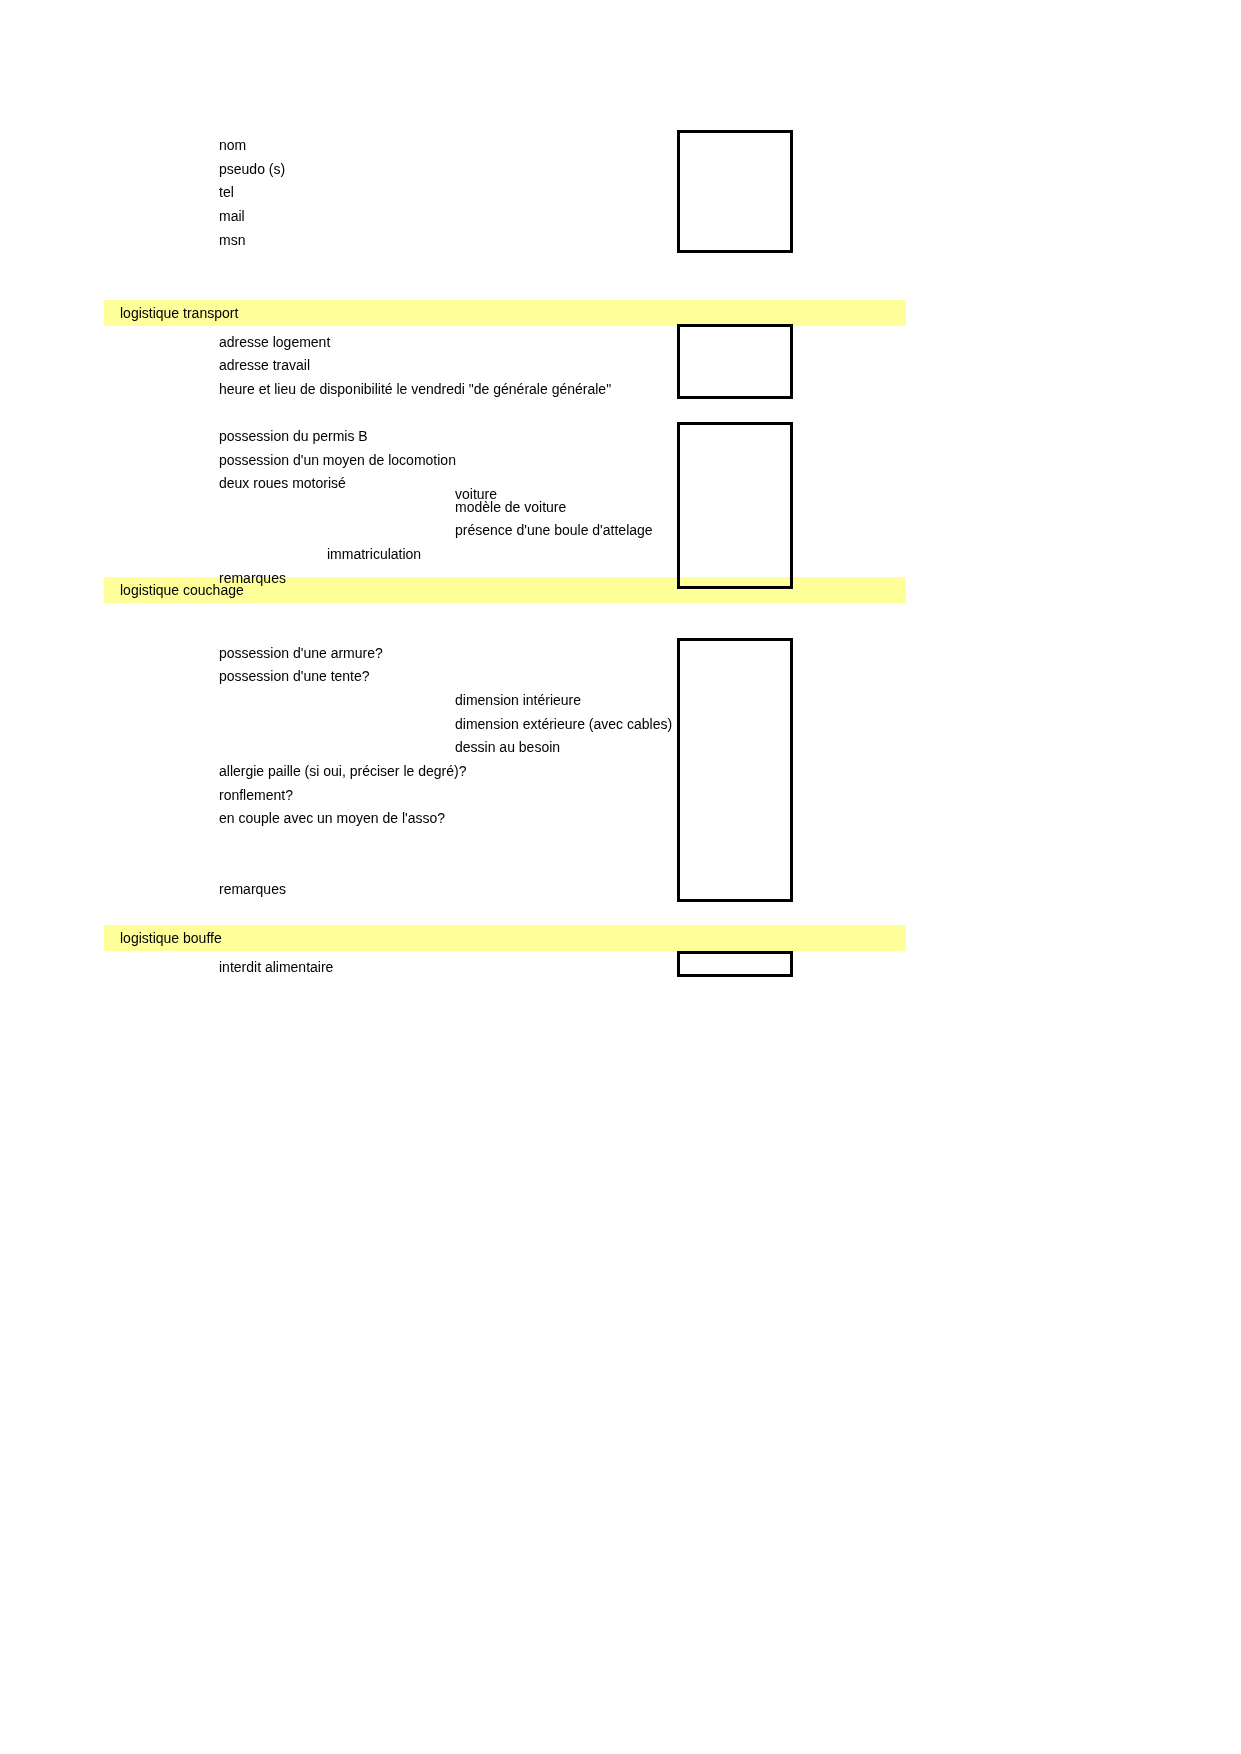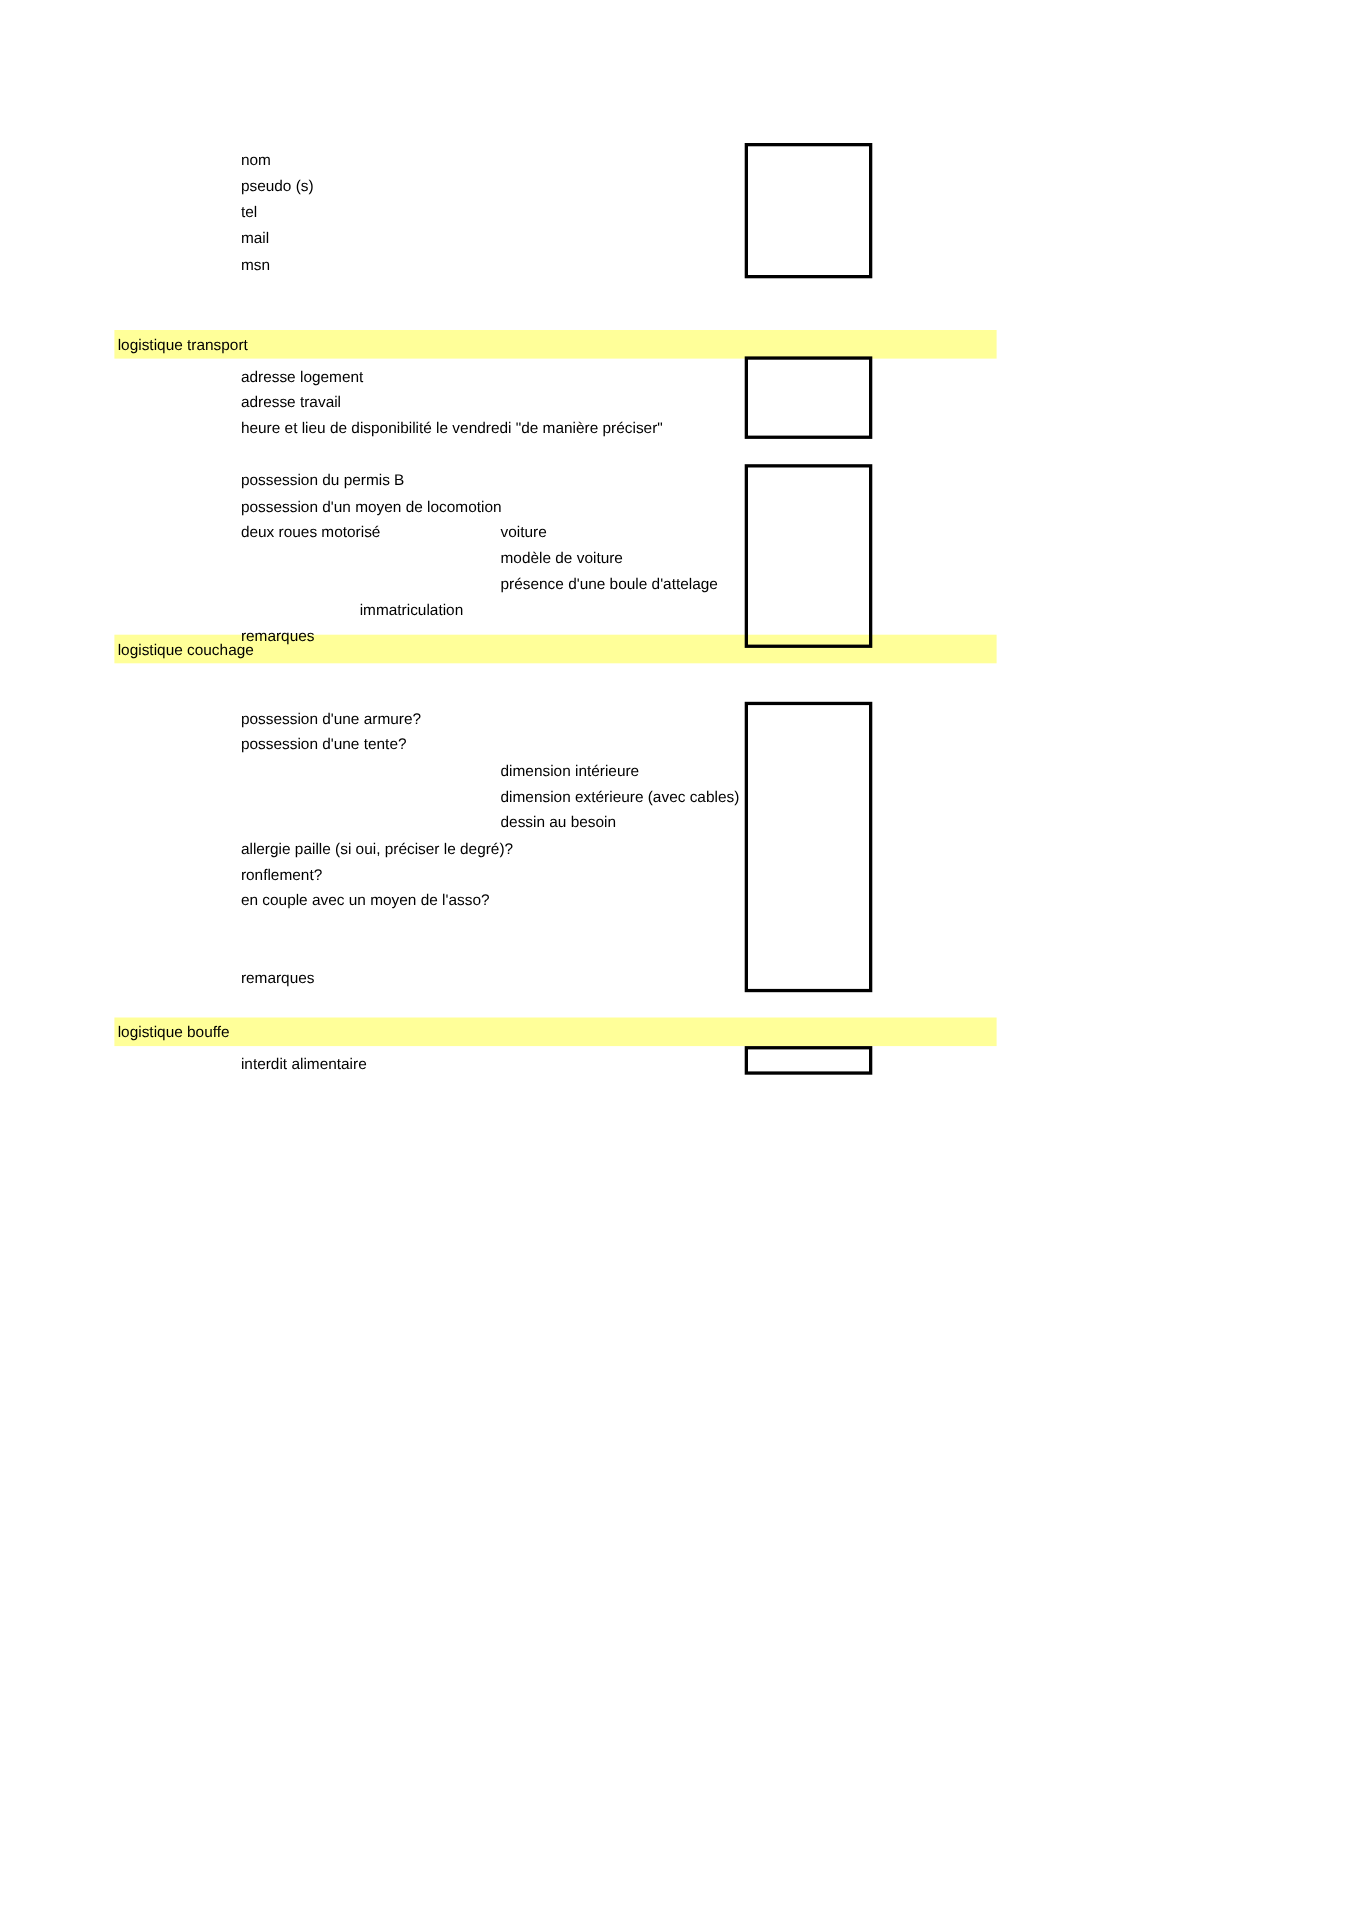--- a/index.html
+++ b/index.html
@@ -30,21 +30,21 @@
   .section-band {
     position: absolute;
     left: 104px;
     width: 802px;
     height: 26px;
     background: #ffff99;
     z-index: 1;
   }
   .section-band .band-label {
     display: block;
-    padding-left: 3px;
+    padding-left: 16px;
     line-height: 26px;
     white-space: nowrap;
     border-radius: 13px;
   }
   .answer-box {
     position: absolute;
     left: 677px;
     width: 116px;
     border: 3px solid #000000;
     box-sizing: border-box;
@@ -69,25 +69,25 @@
   <div class="row col1" style="top:228px">msn</div>
 
   <div class="answer-box box-contact"></div>
 
   <div class="section-band" style="top:300px">
     <span class="band-label">logistique transport</span>
   </div>
 
   <div class="row col1" style="top:330px">adresse logement</div>
   <div class="row col1" style="top:353px">adresse travail</div>
-  <div class="row col1" style="top:377px">heure et lieu de disponibilité le vendredi "de manière préciser"</div>
+  <div class="row col1" style="top:377px">heure et lieu de disponibilité le vendredi "de générale générale"</div>
   <div class="row col1" style="top:424px">possession du permis B</div>
   <div class="row col1" style="top:448px">possession d'un moyen de locomotion</div>
   <div class="row col1" style="top:471px">deux roues motorisé</div>
-  <div class="row col2" style="top:471px">voiture</div>
+  <div class="row col2" style="top:482px">voiture</div>
   <div class="row col2" style="top:495px">modèle de voiture</div>
   <div class="row col2" style="top:518px">présence d'une boule d'attelage</div>
   <div class="row col-immat" style="top:542px">immatriculation</div>
   <div class="row col1" style="top:566px">remarques</div>
 
   <div class="answer-box box-address"></div>
   <div class="answer-box box-vehicle"></div>
 
   <div class="section-band" style="top:577px">
     <span class="band-label">logistique couchage</span>

